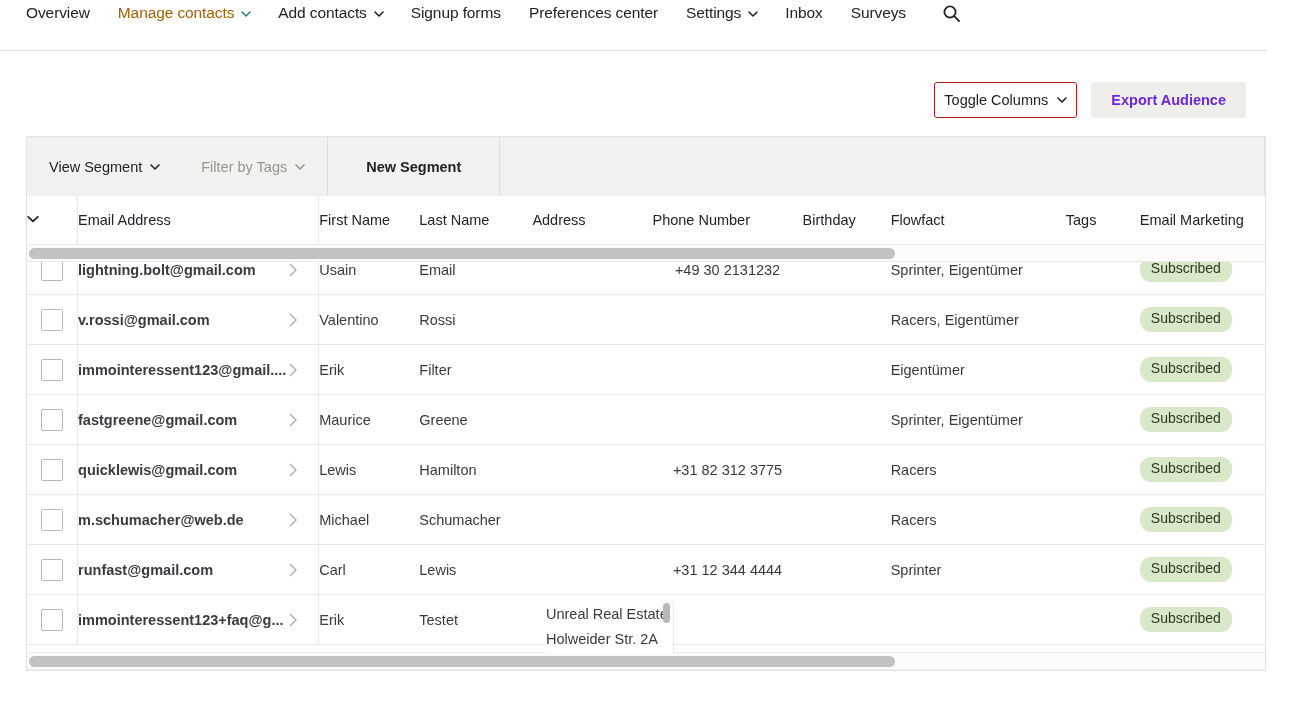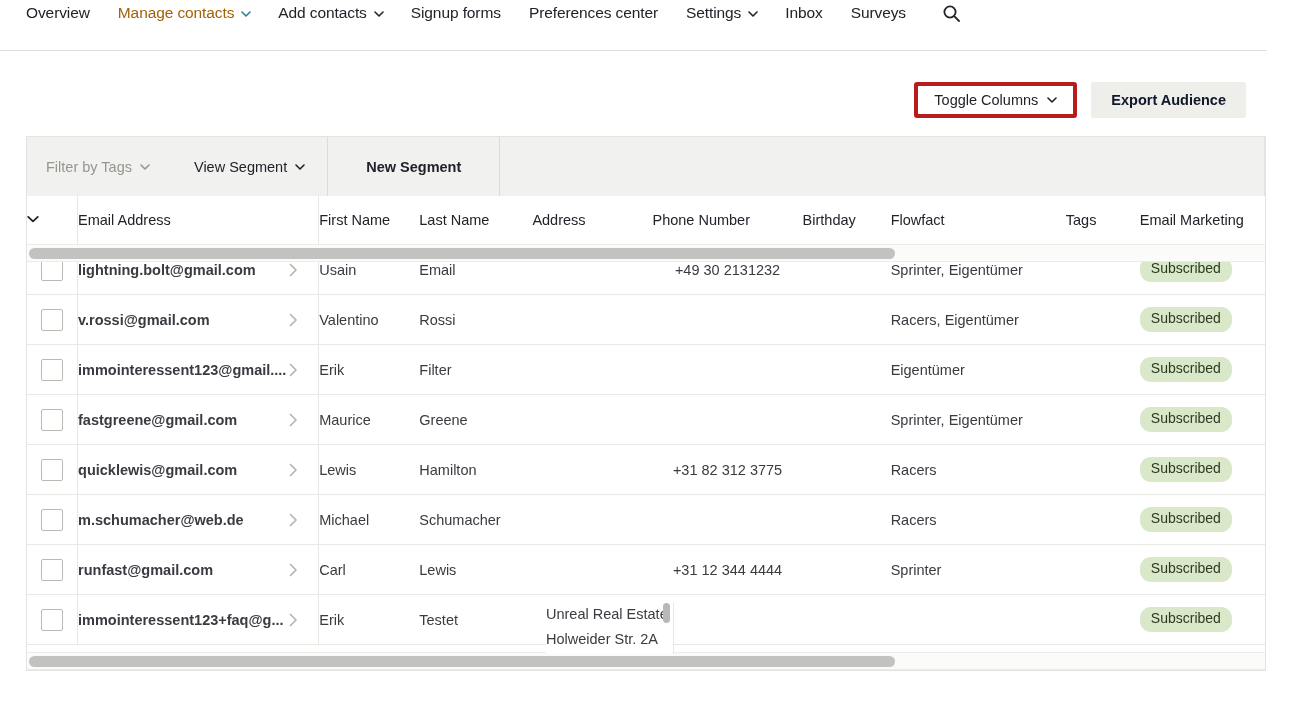--- a/index.html
+++ b/index.html
@@ -67,34 +67,34 @@
     font-family: "Liberation Sans", sans-serif;
     font-size: 14.5px;
     height: 36px;
     display: inline-flex;
     align-items: center;
     justify-content: center;
     cursor: pointer;
     box-sizing: border-box;
   }
   .btn-outline {
-    border: 4px solid #b91c1c;
+    border: 1px solid #b91c1c;
     background: #ffffff;
     border-radius: 3px;
-    padding: 0 16px;
+    padding: 0 9px;
     color: #22222a;
     margin-right: 14px;
   }
   .btn-outline .caret { margin-left: 9px; display:inline-block; }
   .btn-solid {
     background: #eeeeea;
     border: none;
     border-radius: 2px;
     padding: 0 20px;
-    color: #0f172a;
+    color: #6d28d9;
     font-weight: bold;
   }
 
   
   .filterbar {
     position: absolute;
     top: 136px;
     left: 26px;
     width: 1240px;
     height: 60px;
@@ -333,33 +333,33 @@
           <path d="M1 3 L5 7 L9 3" fill="none" stroke="#22222a" stroke-width="1.6" stroke-linecap="round" stroke-linejoin="round"></path>
         </svg>
     </span>
   </div>
   <div class="btn btn-solid">
     <span>Export Audience</span>
   </div>
 </div>
 
 <div class="filterbar">
+  <div class="fb-cell">
+    <span>View Segment</span>
+    <span class="caret">
+      <svg width="10" height="10" viewBox="0 0 10 10">
+          <path d="M1 3 L5 7 L9 3" fill="none" stroke="#22222a" stroke-width="1.6" stroke-linecap="round" stroke-linejoin="round"></path>
+        </svg>
+    </span>
+  </div>
   <div class="fb-cell muted">
     <span>Filter by Tags</span>
     <span class="caret">
       <svg width="10" height="10" viewBox="0 0 10 10">
           <path d="M1 3 L5 7 L9 3" fill="none" stroke="#96968f" stroke-width="1.6" stroke-linecap="round" stroke-linejoin="round"></path>
-        </svg>
-    </span>
-  </div>
-  <div class="fb-cell">
-    <span>View Segment</span>
-    <span class="caret">
-      <svg width="10" height="10" viewBox="0 0 10 10">
-          <path d="M1 3 L5 7 L9 3" fill="none" stroke="#22222a" stroke-width="1.6" stroke-linecap="round" stroke-linejoin="round"></path>
         </svg>
     </span>
   </div>
   <div class="fb-cell bold">
     <span>New Segment</span>
   </div>
   <div class="fb-spacer"></div>
 </div>
 
 <div class="table-wrap">

